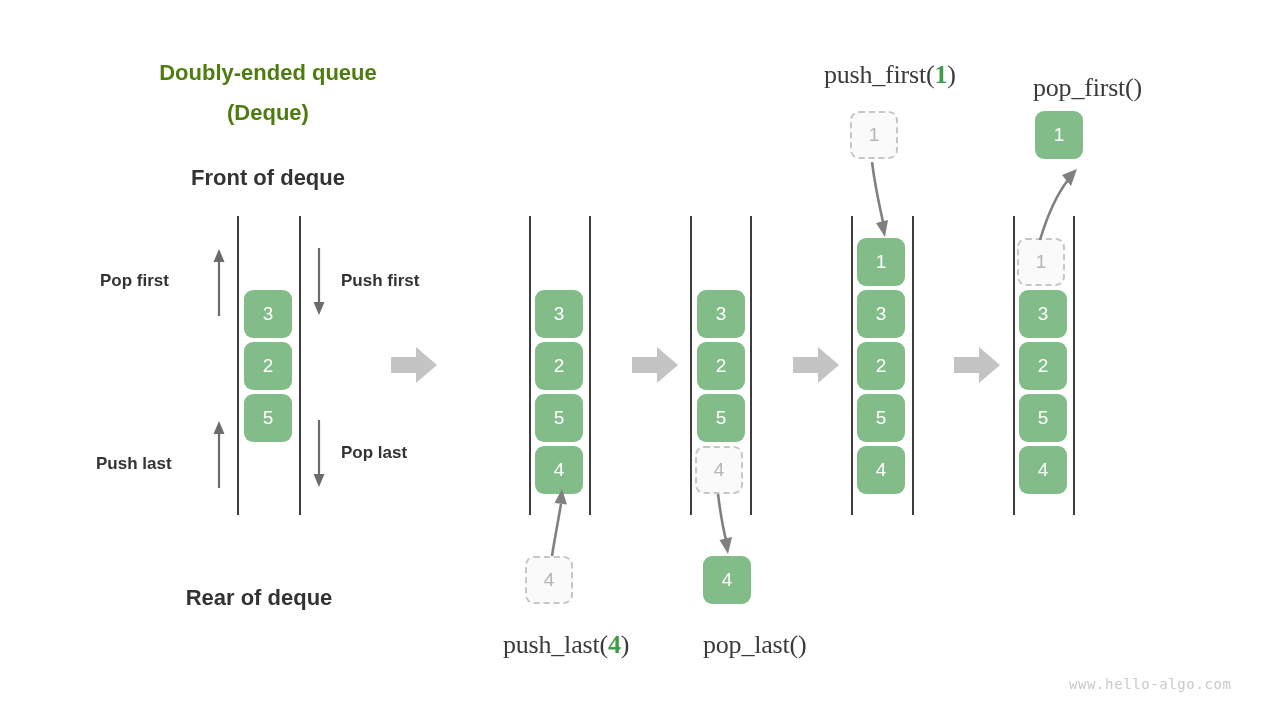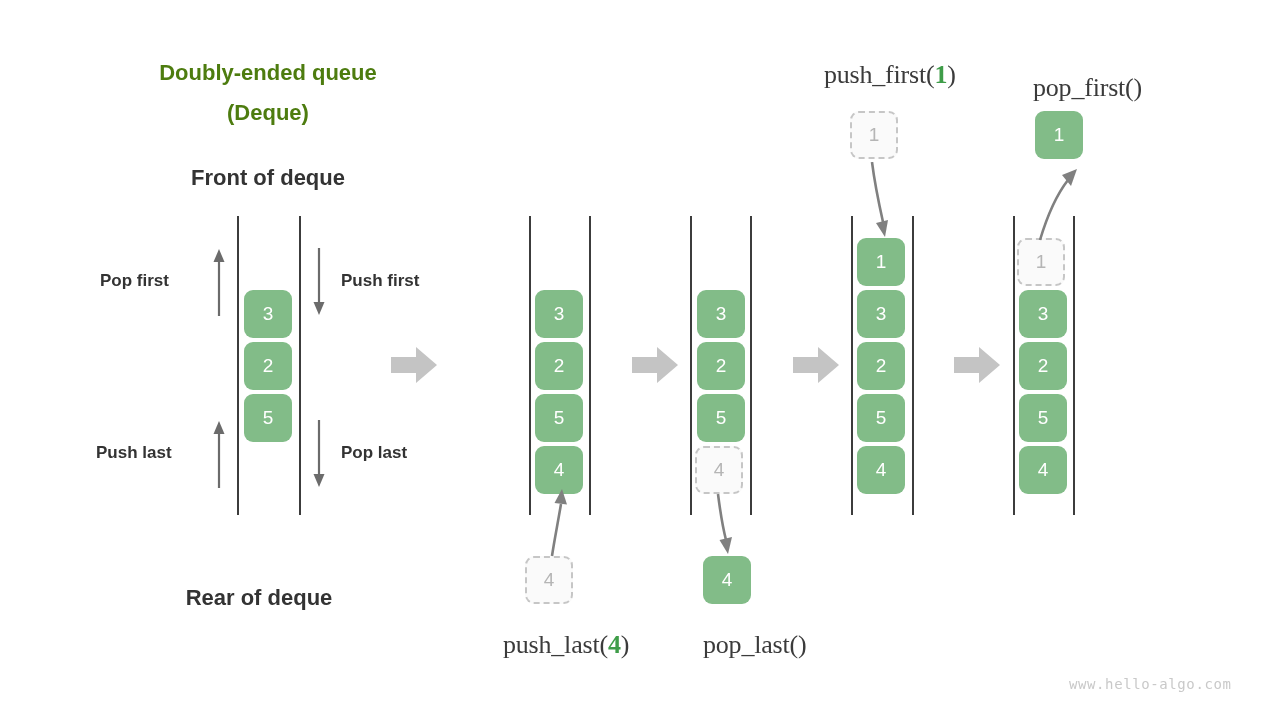--- a/index.html
+++ b/index.html
@@ -122,21 +122,21 @@
   <svg class="thinarrow" style="left:306px; top:248px;" width="26" height="68">
     <line x1="13" y1="0" x2="13" y2="56" stroke="#6b6b6b" stroke-width="2.2"></line>
     <polygon points="13,67 7.5,54 18.5,54" fill="#6b6b6b"></polygon>
   </svg>
   <div class="sidelabel" style="left:341px; top:271px;">Push first</div>
 
   <svg class="thinarrow" style="left:206px; top:420px;" width="26" height="68">
     <line x1="13" y1="68" x2="13" y2="12" stroke="#6b6b6b" stroke-width="2.2"></line>
     <polygon points="13,1 7.5,14 18.5,14" fill="#6b6b6b"></polygon>
   </svg>
-  <div class="sidelabel" style="left:96px; top:443px;">Push last</div>
+  <div class="sidelabel" style="left:96px; top:454px;">Push last</div>
 
   <svg class="thinarrow" style="left:306px; top:420px;" width="26" height="68">
     <line x1="13" y1="0" x2="13" y2="56" stroke="#6b6b6b" stroke-width="2.2"></line>
     <polygon points="13,67 7.5,54 18.5,54" fill="#6b6b6b"></polygon>
   </svg>
   <div class="sidelabel" style="left:341px; top:443px;">Pop last</div>
 
   <svg class="blockarrow" style="left:391px; top:345px;" width="48" height="40">
     <polygon points="0,12 25,12 25,2 46,20 25,38 25,28 0,28" fill="#c4c4c4"></polygon>
   </svg>

